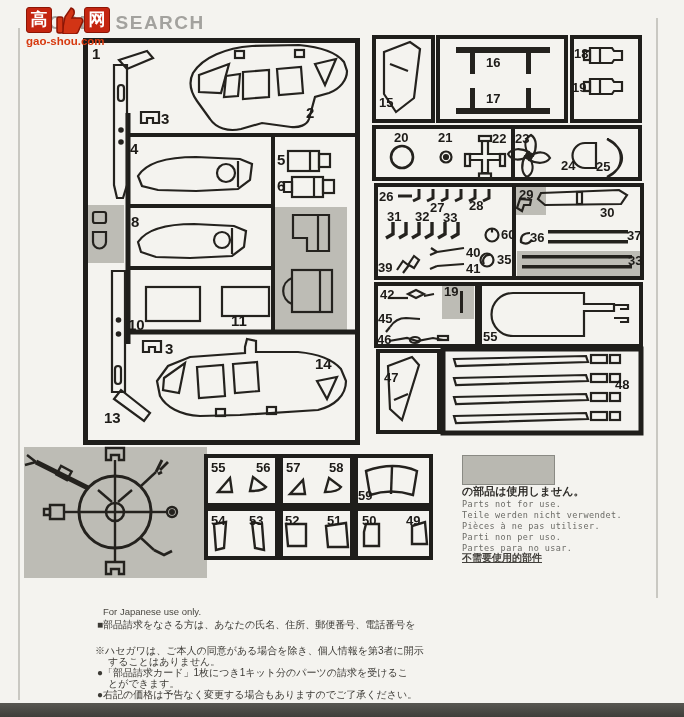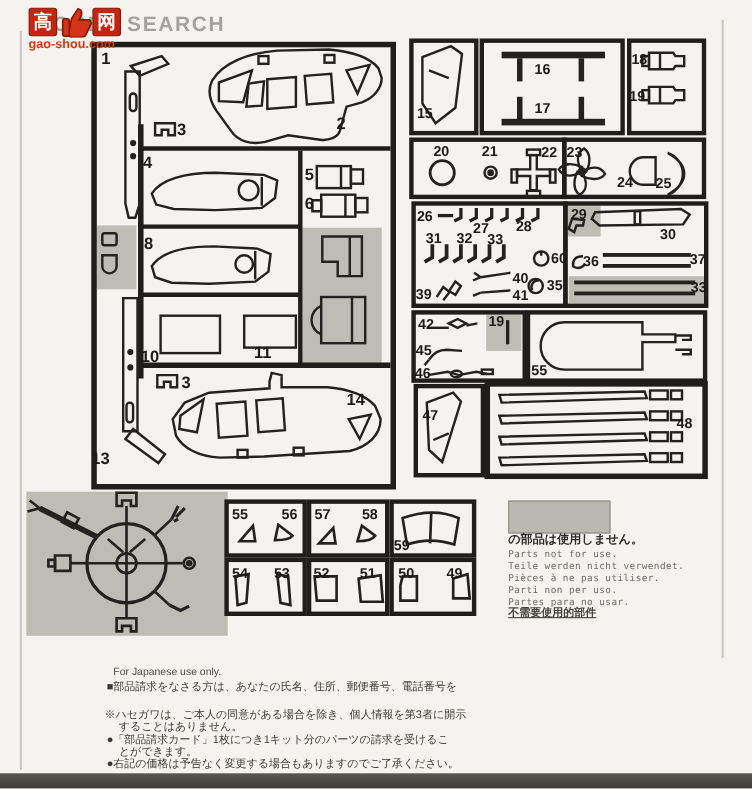--- a/index.html
+++ b/index.html
@@ -376,21 +376,21 @@
   <span class="pn lg" style="left:306px;top:105px">2</span>
   <span class="pn lg" style="left:161px;top:111px">3</span>
   <span class="pn lg" style="left:130px;top:141px">4</span>
   <span class="pn lg" style="left:277px;top:152px">5</span>
   <span class="pn lg" style="left:277px;top:178px">6</span>
   <span class="pn lg" style="left:131px;top:214px">8</span>
   <span class="pn lg" style="left:128px;top:317px">10</span>
   <span class="pn lg" style="left:231px;top:313px">11</span>
   <span class="pn lg" style="left:165px;top:341px">3</span>
   <span class="pn lg" style="left:315px;top:356px">14</span>
-  <span class="pn lg" style="left:83px;top:410px">13</span>
+  <span class="pn lg" style="left:104px;top:410px">13</span>
 
   <span class="pn" style="left:379px;top:96px">15</span>
   <span class="pn" style="left:486px;top:56px">16</span>
   <span class="pn" style="left:486px;top:92px">17</span>
   <span class="pn" style="left:574px;top:47px">18</span>
   <span class="pn" style="left:572px;top:81px">19</span>
   <span class="pn" style="left:394px;top:131px">20</span>
   <span class="pn" style="left:438px;top:131px">21</span>
   <span class="pn" style="left:492px;top:132px">22</span>
   <span class="pn" style="left:515px;top:132px">23</span>

